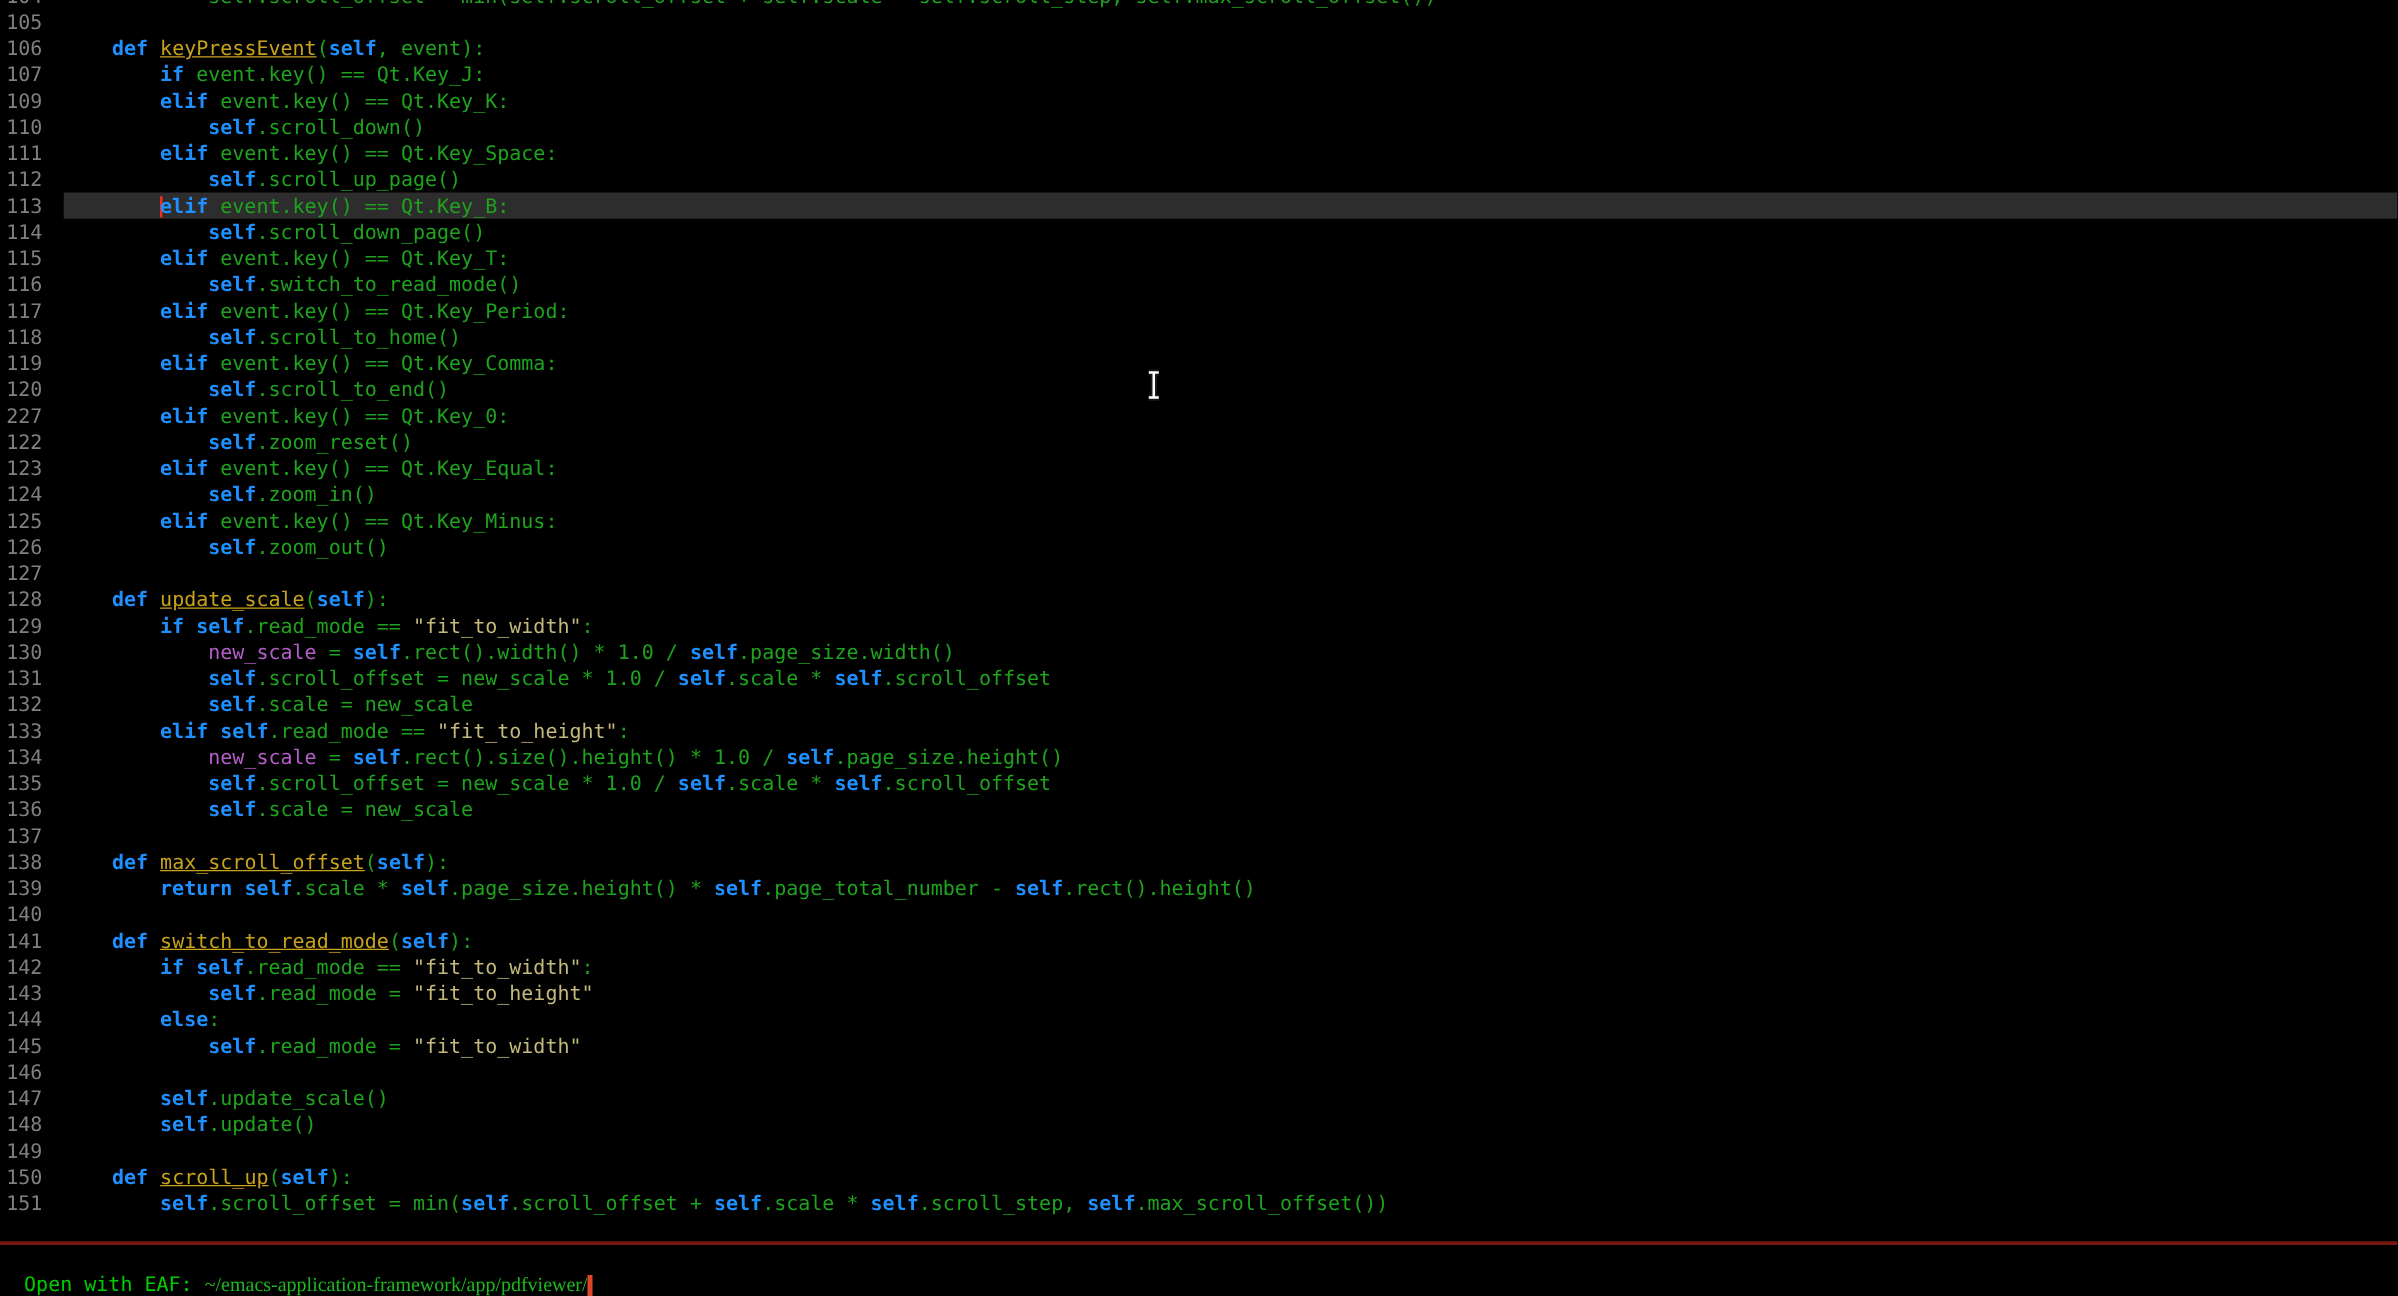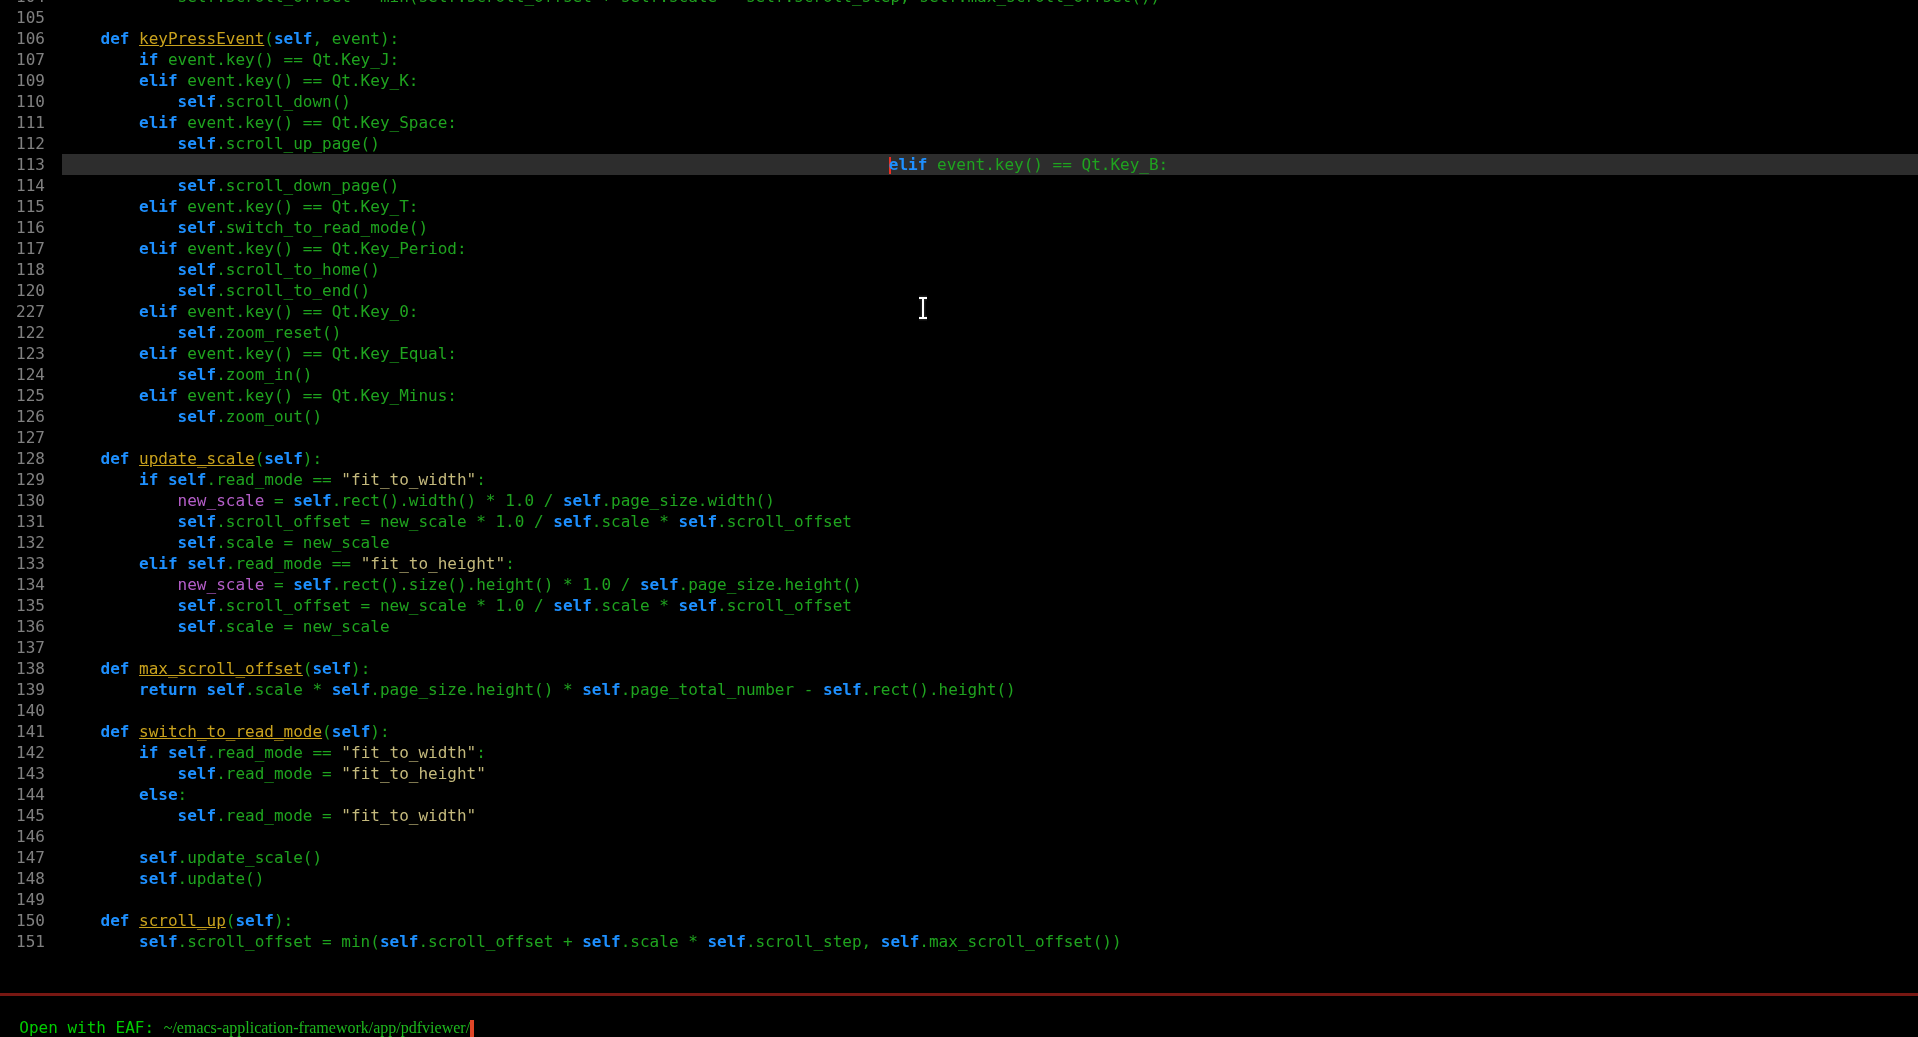--- a/index.html
+++ b/index.html
@@ -4,23 +4,23 @@
 <style>
   html,body{margin:0;padding:0;}
   body{
     width:1918px;height:1037px;overflow:hidden;position:relative;
     background:var(--bg,#000);
     font-family:"DejaVu Sans Mono",monospace;
   }
   .code-area{position:absolute;top:0;left:0;width:1918px;}
   .code-row{display:flex;height:21px;line-height:21px;font-size:16px;white-space:pre;}
   .code-row.partial{margin-top:-14px;}
-  .gutter{flex:0 0 46px;padding-left:16px;color:var(--gutter,#808080);}
+  .gutter{flex:0 0 46px;padding-left:5px;color:var(--gutter,#808080);}
   .code-text{flex:1;color:var(--tx,#1fa31f);}
-  .code-row.hl .code-text{background:var(--hlbg,#2d2d2d);text-align:center;}
+  .code-row.hl .code-text{background:var(--hlbg,#2d2d2d);}
   .kw{color:var(--kw,#1e90ff);font-weight:bold;}
   .fn{color:var(--fn,#c9a21d);text-decoration:underline;}
   .st{color:var(--st,#c4b97c);}
   .va{color:var(--va,#b55ec9);}
   .caret{display:inline-block;width:2px;height:17px;margin-right:-2px;
          background:var(--caret,#ed2f21);vertical-align:middle;}
   .divider{position:absolute;left:0;top:993px;width:1918px;height:3px;
            background:var(--divider,#771712);}
   .minibuffer{position:absolute;left:0;top:996px;width:1918px;height:21px;
               font-size:16px;line-height:21px;white-space:pre;}
@@ -44,20 +44,21 @@
     <div class="code-row"><span class="gutter">109</span><span class="code-text"><span>        </span><span class="kw">elif</span><span> event.key() == Qt.Key_K:</span></span></div>
     <div class="code-row"><span class="gutter">110</span><span class="code-text"><span>            </span><span class="kw">self</span><span>.scroll_down()</span></span></div>
     <div class="code-row"><span class="gutter">111</span><span class="code-text"><span>        </span><span class="kw">elif</span><span> event.key() == Qt.Key_Space:</span></span></div>
     <div class="code-row"><span class="gutter">112</span><span class="code-text"><span>            </span><span class="kw">self</span><span>.scroll_up_page()</span></span></div>
     <div class="code-row hl"><span class="gutter">113</span><span class="code-text"><span>        </span><span class="caret"></span><span class="kw">elif</span><span> event.key() == Qt.Key_B:</span></span></div>
     <div class="code-row"><span class="gutter">114</span><span class="code-text"><span>            </span><span class="kw">self</span><span>.scroll_down_page()</span></span></div>
     <div class="code-row"><span class="gutter">115</span><span class="code-text"><span>        </span><span class="kw">elif</span><span> event.key() == Qt.Key_T:</span></span></div>
     <div class="code-row"><span class="gutter">116</span><span class="code-text"><span>            </span><span class="kw">self</span><span>.switch_to_read_mode()</span></span></div>
     <div class="code-row"><span class="gutter">117</span><span class="code-text"><span>        </span><span class="kw">elif</span><span> event.key() == Qt.Key_Period:</span></span></div>
     <div class="code-row"><span class="gutter">118</span><span class="code-text"><span>            </span><span class="kw">self</span><span>.scroll_to_home()</span></span></div>
+    <div class="code-row"><span class="gutter">119</span><span class="code-text"><span>        </span><span class="kw">elif</span><span> event.key() == Qt.Key_Comma:</span></span></div>
     <div class="code-row"><span class="gutter">120</span><span class="code-text"><span>            </span><span class="kw">self</span><span>.scroll_to_end()</span></span></div>
     <div class="code-row"><span class="gutter">227</span><span class="code-text"><span>        </span><span class="kw">elif</span><span> event.key() == Qt.Key_0:</span></span></div>
     <div class="code-row"><span class="gutter">122</span><span class="code-text"><span>            </span><span class="kw">self</span><span>.zoom_reset()</span></span></div>
     <div class="code-row"><span class="gutter">123</span><span class="code-text"><span>        </span><span class="kw">elif</span><span> event.key() == Qt.Key_Equal:</span></span></div>
     <div class="code-row"><span class="gutter">124</span><span class="code-text"><span>            </span><span class="kw">self</span><span>.zoom_in()</span></span></div>
     <div class="code-row"><span class="gutter">125</span><span class="code-text"><span>        </span><span class="kw">elif</span><span> event.key() == Qt.Key_Minus:</span></span></div>
     <div class="code-row"><span class="gutter">126</span><span class="code-text"><span>            </span><span class="kw">self</span><span>.zoom_out()</span></span></div>
     <div class="code-row"><span class="gutter">127</span><span class="code-text"></span></div>
     <div class="code-row"><span class="gutter">128</span><span class="code-text"><span>    </span><span class="kw">def</span><span> </span><span class="fn">update_scale</span><span>(</span><span class="kw">self</span><span>):</span></span></div>
     <div class="code-row"><span class="gutter">129</span><span class="code-text"><span>        </span><span class="kw">if</span><span> </span><span class="kw">self</span><span>.read_mode == </span><span class="st">"fit_to_width"</span><span>:</span></span></div>

